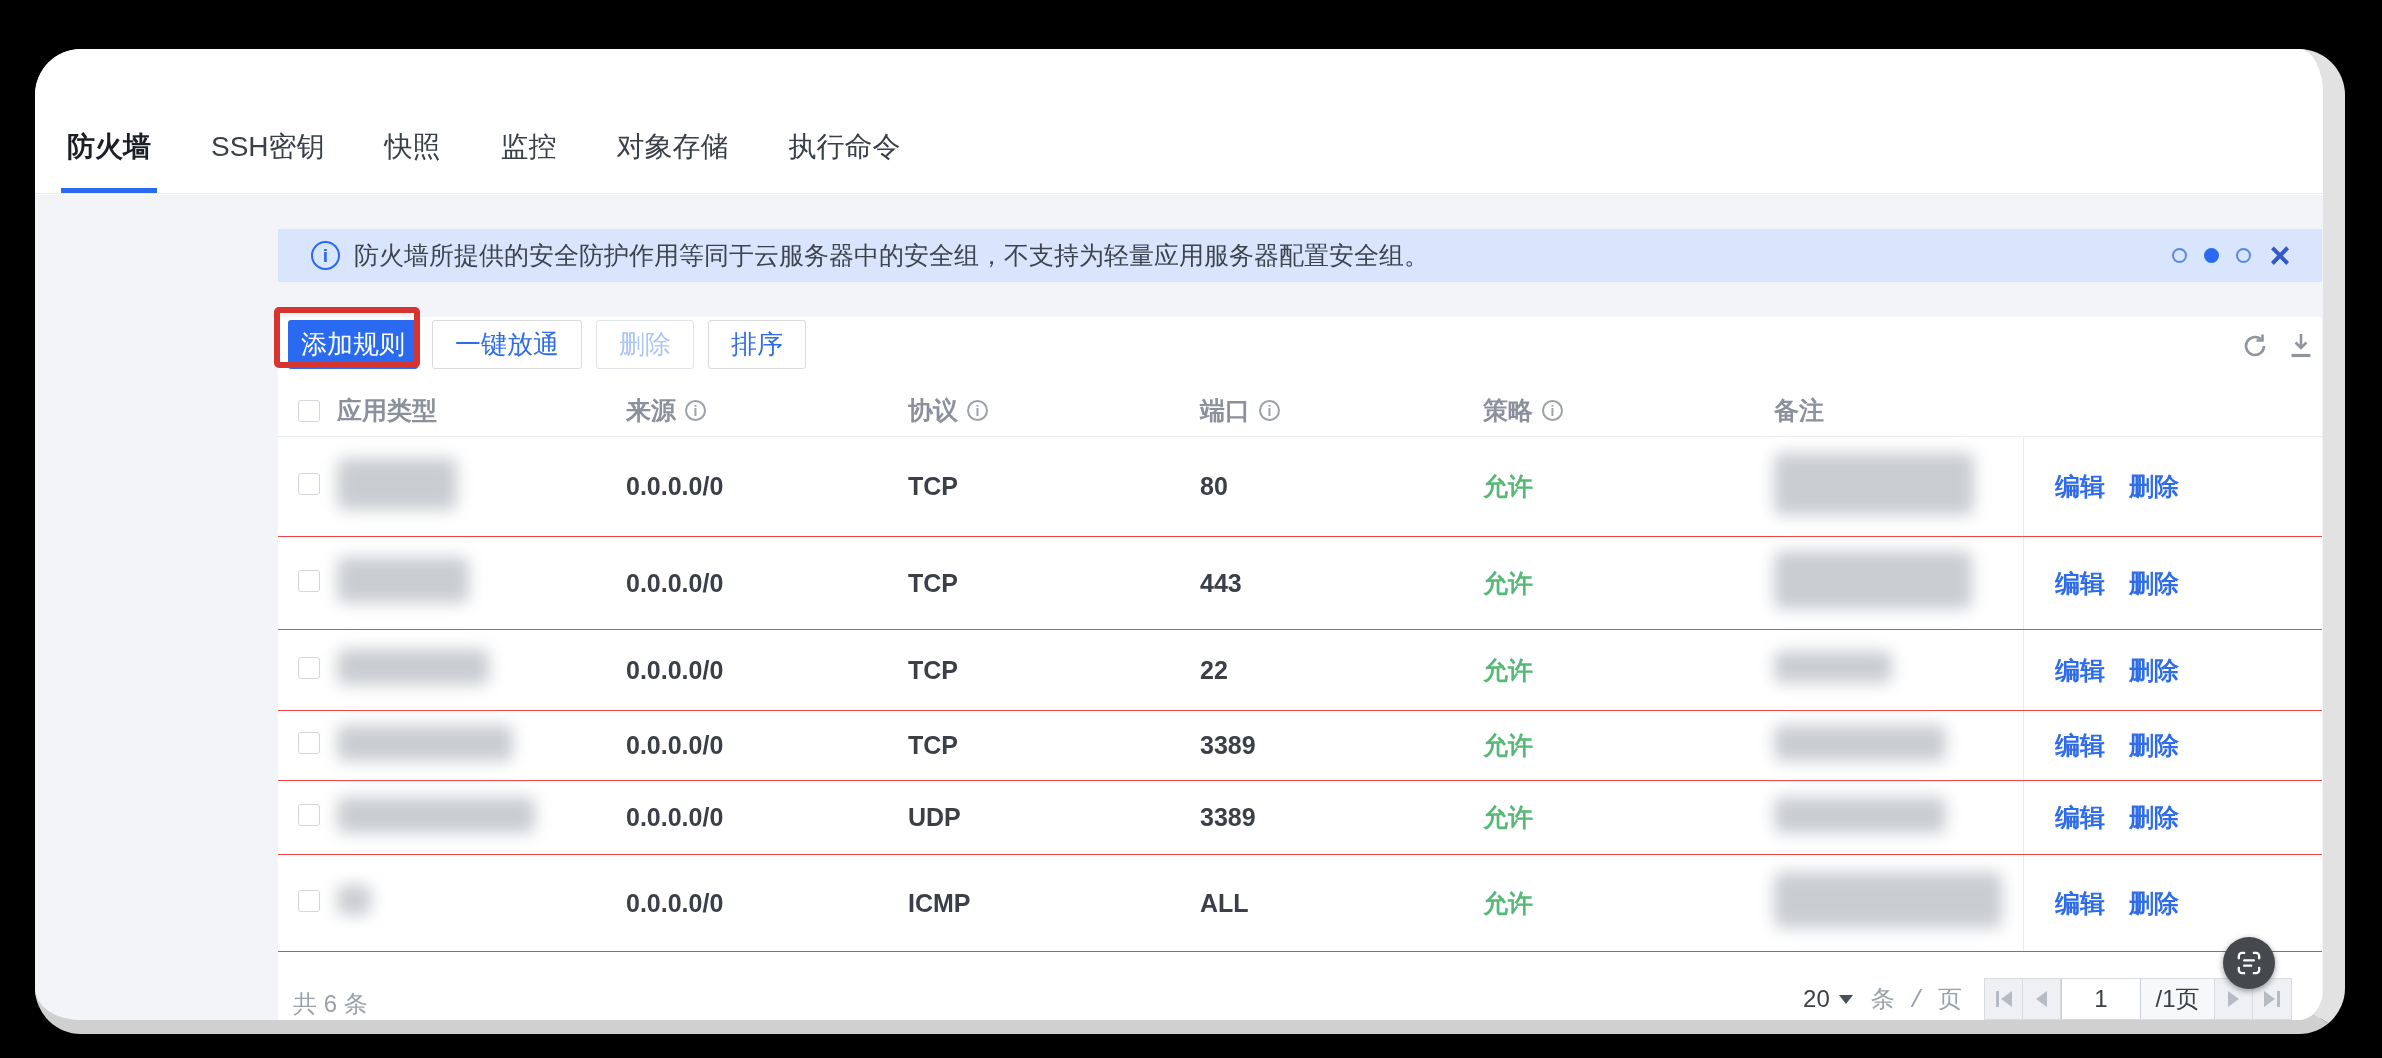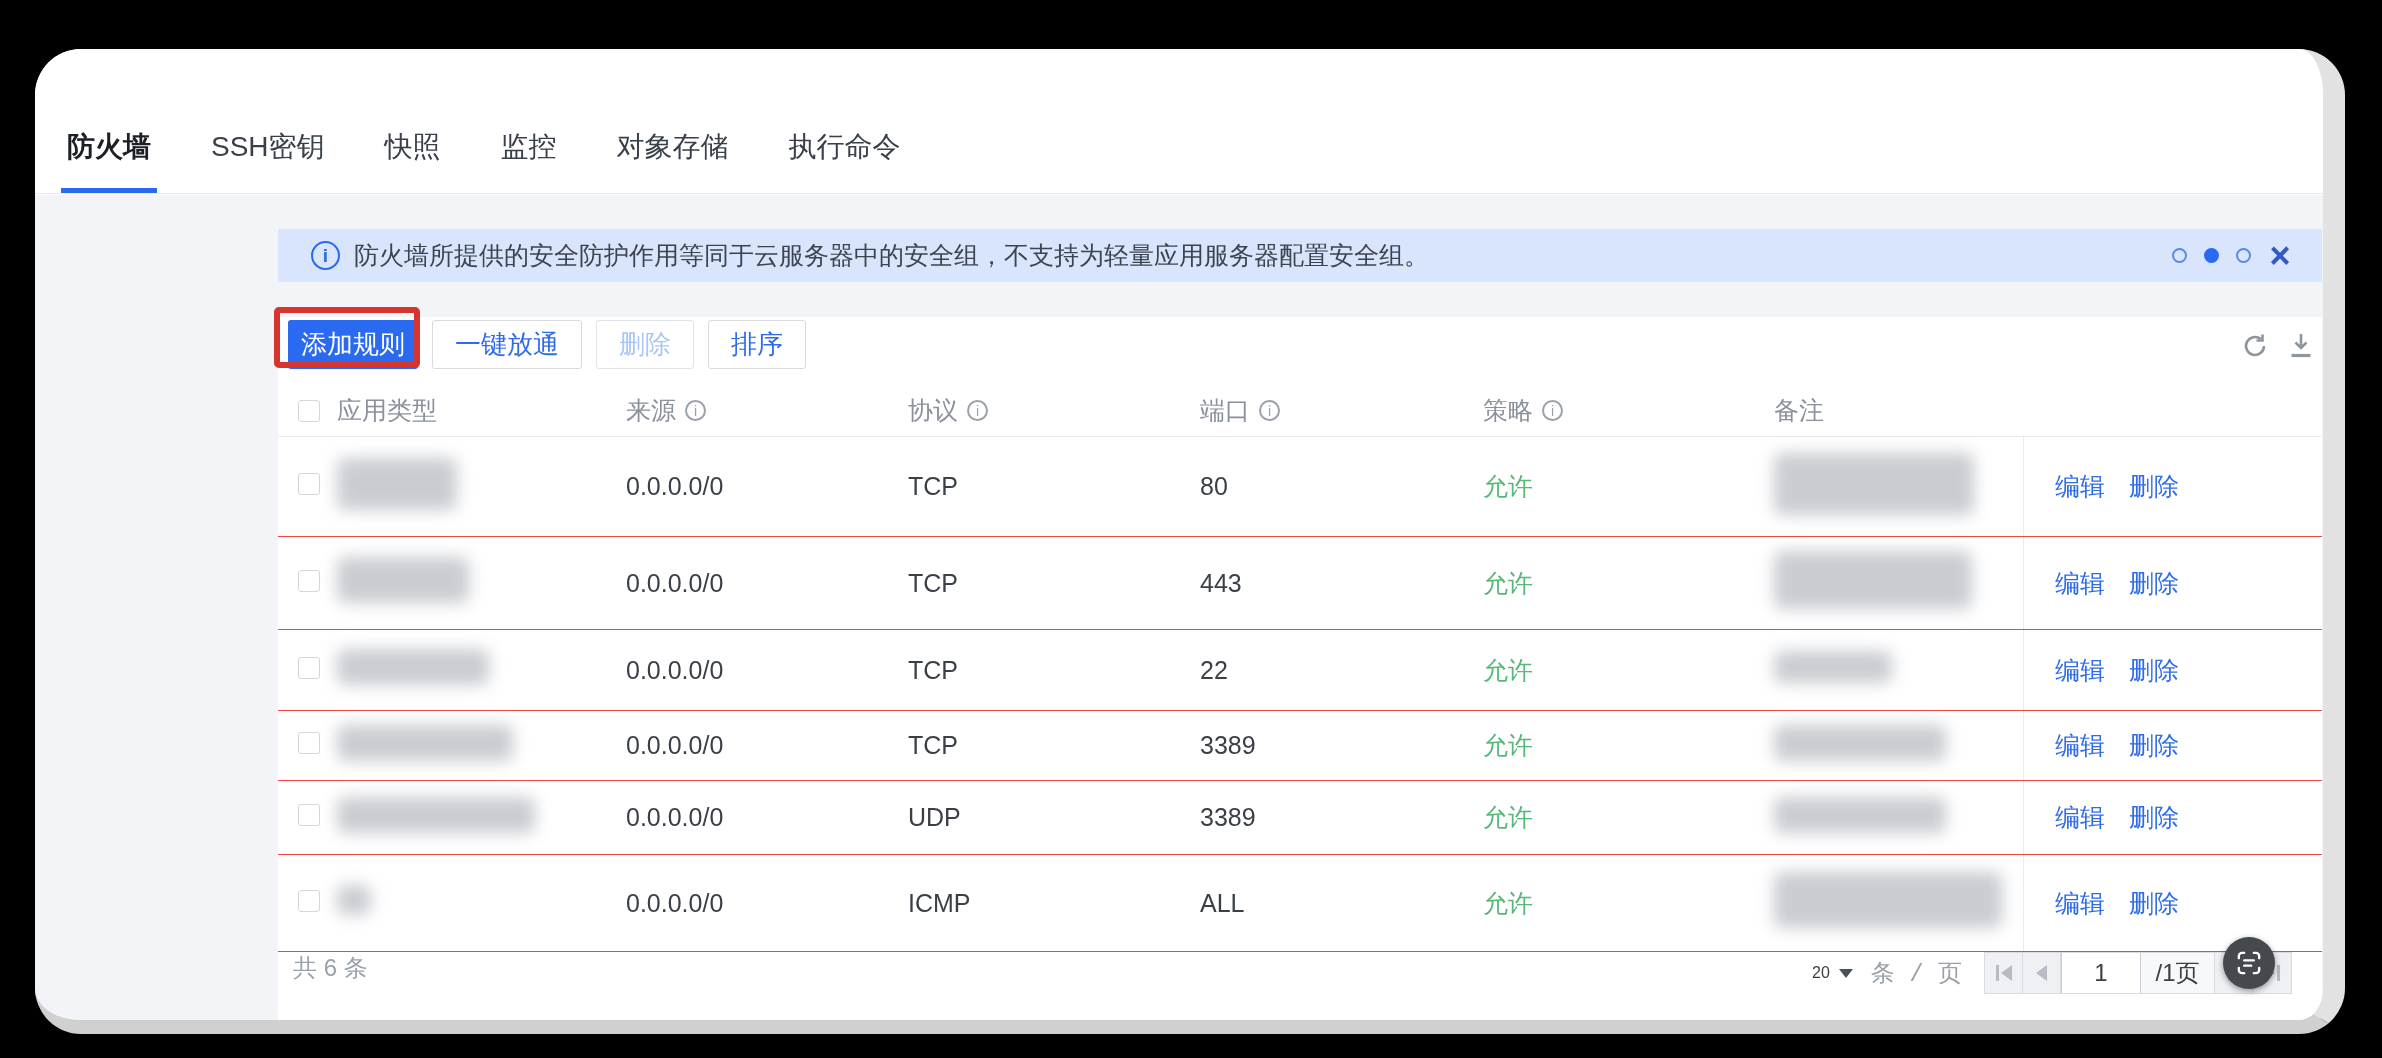--- a/index.html
+++ b/index.html
@@ -60,21 +60,21 @@
     position:absolute; left:-4px; top:-10px; width:146px; height:61px;
     border:6px solid #d6342e; border-radius:5px; pointer-events:none; z-index:4;
   }
   .multi-link {
     margin-left:40px; margin-top:6px; font-size:25px; color:#343a44;
     padding-bottom:6px; border-bottom:2px dashed #6b727d; cursor:pointer; line-height:34px;
   }
   .toolbar-icons { position:absolute; right:6px; top:14px; display:flex; gap:16px; }
   .tool-ic { width:30px; height:30px; cursor:pointer; }
   
-  .grid-cols { display:grid; grid-template-columns:44px 304px 282px 292px 283px 291px 249px 1fr; align-items:center; }
+  .grid-cols { display:grid; grid-template-columns:44px 304px 282px 292px 283px 291px 249px 1fr; align-items:center;font-weight:bold; }
   .thead { height:52px; border-bottom:1px solid #e9ebef; color:#8b919c; font-size:25px; }
   .hcell { display:flex; align-items:center; gap:9px; }
   .c-check { padding-left:20px; }
   .c-app { padding-left:15px; }
   .info-i {
     width:21px; height:21px; border:2px solid #9ba1ab; border-radius:50%;
     color:#9ba1ab; font-size:14px; display:inline-flex; align-items:center; justify-content:center; cursor:pointer;
   }
   .checkbox { width:22px; height:22px; border:1.5px solid #d3d6db; border-radius:3px; background:#fff; display:inline-block; cursor:pointer; }
   .trow { border-bottom:1px solid #ef4444; font-size:25px; color:#3a3f48; }
@@ -86,23 +86,23 @@
   .thead .c-action { border-left:1px solid #e9ebef; }
   .link { color:#2f6cea; cursor:pointer; text-decoration:none; }
   .blob { background:#c9ccd1; filter:blur(8px); border-radius:8px; display:inline-block; }
   .trow:nth-child(1) .blob-app{width:120px;height:52px;} .trow:nth-child(1) .blob-remark{width:200px;height:62px;}
   .trow:nth-child(2) .blob-app{width:132px;height:46px;} .trow:nth-child(2) .blob-remark{width:198px;height:58px;}
   .trow:nth-child(3) .blob-app{width:152px;height:36px;} .trow:nth-child(3) .blob-remark{width:118px;height:32px;}
   .trow:nth-child(4) .blob-app{width:176px;height:36px;} .trow:nth-child(4) .blob-remark{width:172px;height:36px;}
   .trow:nth-child(5) .blob-app{width:198px;height:36px;} .trow:nth-child(5) .blob-remark{width:172px;height:36px;}
   .trow:nth-child(6) .blob-app{width:34px;height:30px;}  .trow:nth-child(6) .blob-remark{width:228px;height:56px;}
   
-  .tfoot { height:68px; display:flex; align-items:flex-start; justify-content:space-between; padding:0 30px 0 15px; font-size:24px; color:#9aa1ab; }
+  .tfoot { height:68px; display:flex; align-items:flex-end; justify-content:space-between; padding:0 30px 0 15px; font-size:24px; color:#9aa1ab; }
   .foot-right { display:flex; align-items:center; gap:18px; }
-  .page-size { display:flex; align-items:center; gap:9px; cursor:pointer; color:#3c4046; font-size:16px; }
+  .page-size { display:flex; align-items:center; gap:9px; cursor:pointer; color:#3c4046; font-size:24px; }
   .caret { width:0; height:0; border-left:7px solid transparent; border-right:7px solid transparent; border-top:9px solid #4a5058; }
   .per-page { color:#9aa1ab;font-family:Liberation Mono, monospace; }
   .pager { display:flex; height:42px; border:1px solid #d8dbe0; background:#eef0f3; margin-left:4px; }
   .pg-btn { width:38px; display:flex; align-items:center; justify-content:center; gap:2px; border-right:1px solid #d8dbe0; cursor:pointer; }
   .tri-l { width:0; height:0; border-top:8px solid transparent; border-bottom:8px solid transparent; border-right:11px solid #b7bcc4; }
   .tri-r { width:0; height:0; border-top:8px solid transparent; border-bottom:8px solid transparent; border-left:11px solid #b7bcc4; }
   .pg-bar { width:3px; height:16px; background:#b7bcc4; }
   .pg-input { width:80px; border:1px solid #c9cdd4; background:#fff; text-align:center; font-size:24px; color:#3c4046; height:100%; outline:none; border-top:none; border-bottom:none; }
   .pg-total { width:74px; display:flex; align-items:center; justify-content:center; color:#3c4046; background:#f7f8fa; border-right:1px solid #d8dbe0; }
   .pg-btn.last { border-right:none; }

